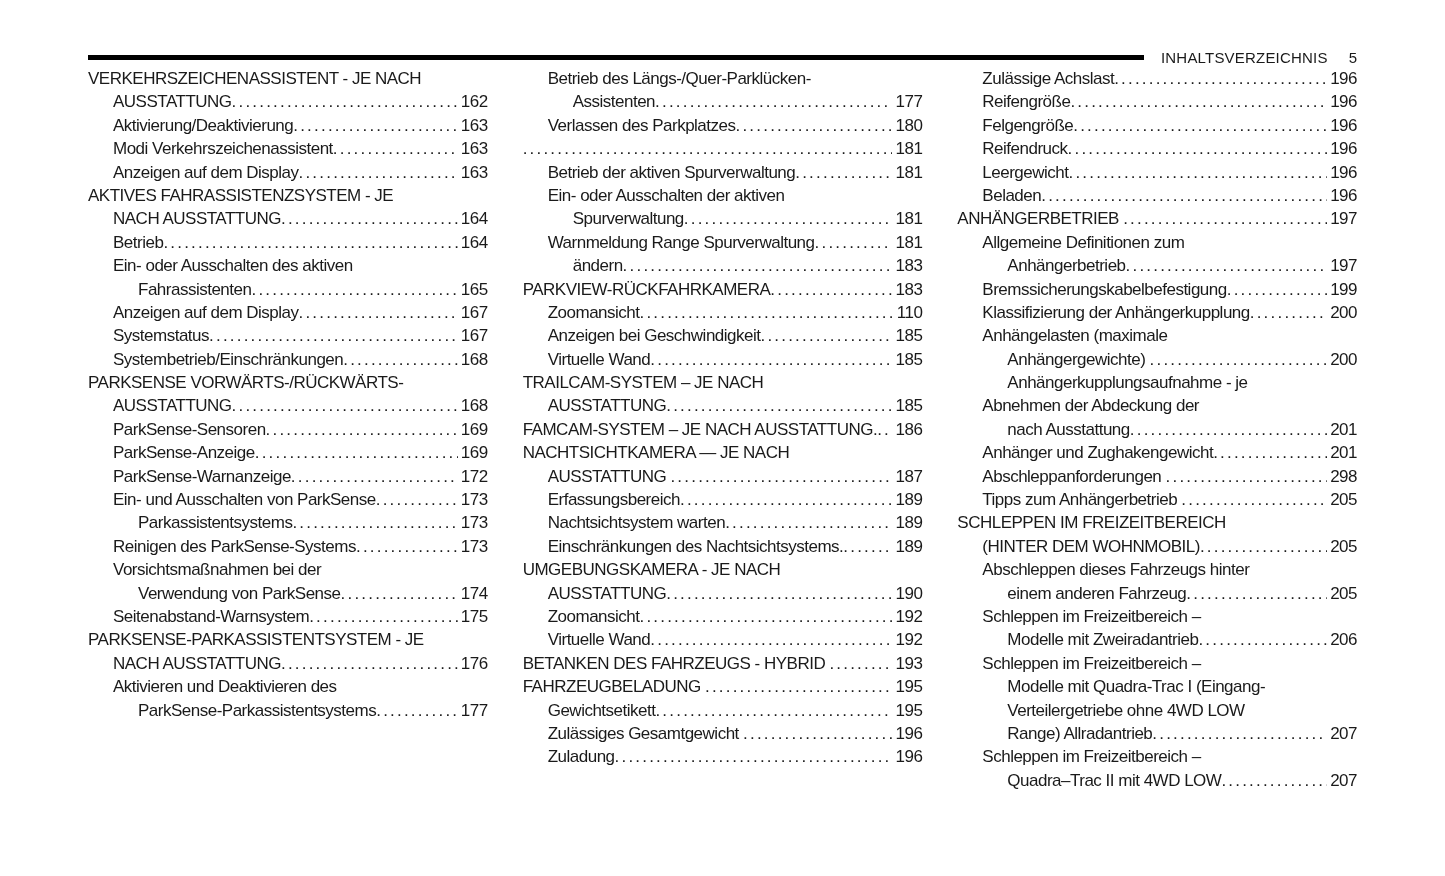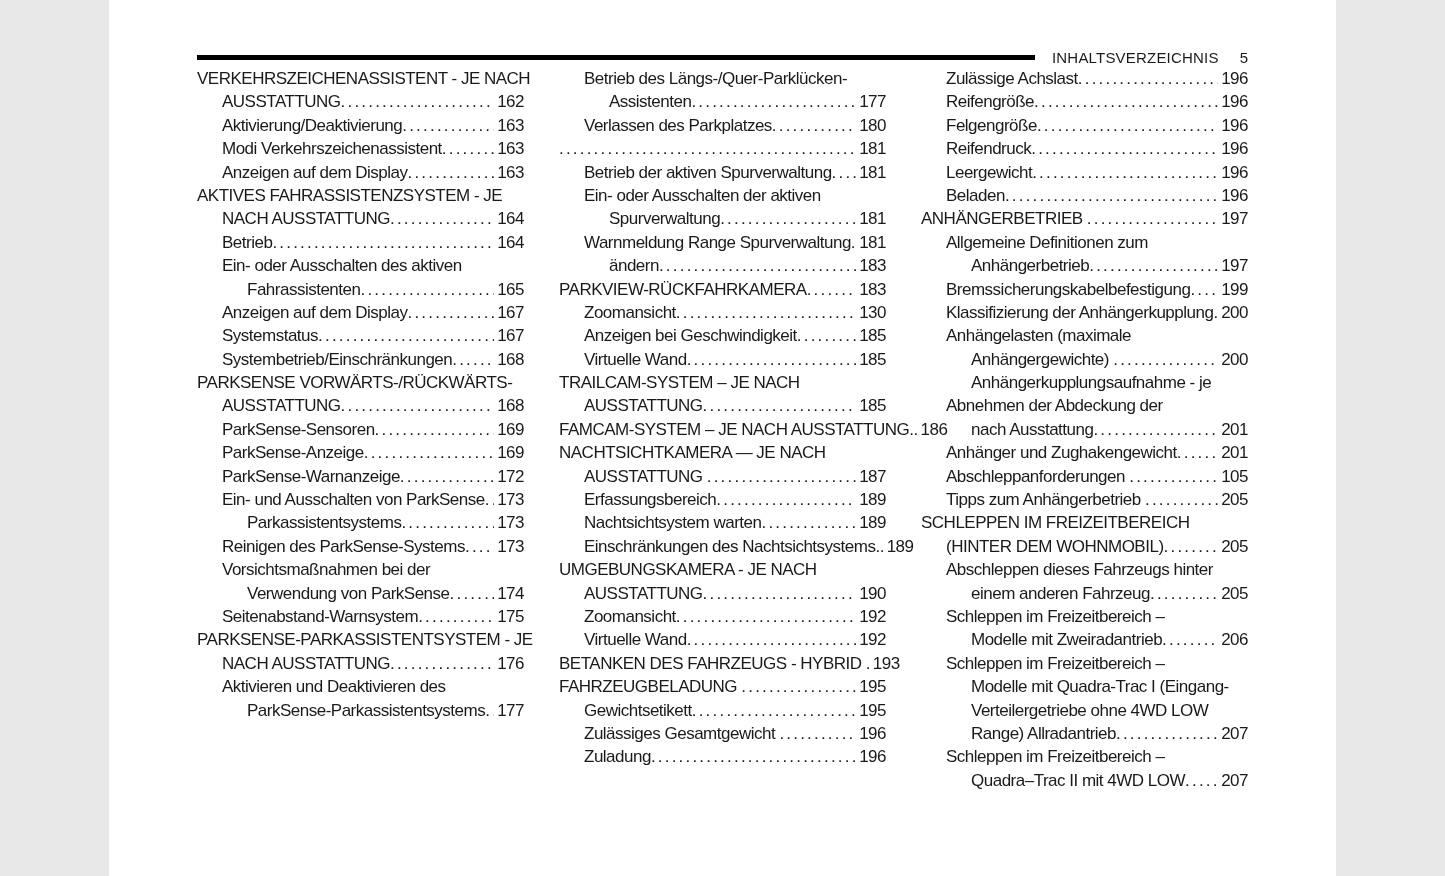--- a/index.html
+++ b/index.html
@@ -1,18 +1,18 @@
 <!DOCTYPE html>
 <html><head>
 <meta charset="utf-8">
 <style>
   html, body { margin: 0; padding: 0; background: #e8e8e8; }
   .page {
     position: relative;
-    width: 1227px;
+    width: 1445px;
     height: 876px;
     margin: 0 auto;
     background: #ffffff;
     box-sizing: border-box;
     padding: 0 88px;
     font-family: "Liberation Sans", sans-serif;
     color: #1a1a1a;
     overflow: hidden;
   }
   .header {
@@ -246,21 +246,21 @@
           <span class="pg">183</span>
         </div>
         <div class="line ind0">
           <span class="t">PARKVIEW-RÜCKFAHRKAMERA</span>
           <span class="dots"></span>
           <span class="pg">183</span>
         </div>
         <div class="line ind1">
           <span class="t">Zoomansicht</span>
           <span class="dots"></span>
-          <span class="pg">130</span>
+          <span class="pg">110</span>
         </div>
         <div class="line ind1">
           <span class="t">Anzeigen bei Geschwindigkeit</span>
           <span class="dots"></span>
           <span class="pg">185</span>
         </div>
         <div class="line ind1">
           <span class="t">Virtuelle Wand</span>
           <span class="dots"></span>
           <span class="pg">185</span>
@@ -419,21 +419,21 @@
           <span class="pg">201</span>
         </div>
         <div class="line ind1">
           <span class="t">Anhänger und Zughakengewicht</span>
           <span class="dots"></span>
           <span class="pg">201</span>
         </div>
         <div class="line ind1">
           <span class="t">Abschleppanforderungen </span>
           <span class="dots"></span>
-          <span class="pg">105</span>
+          <span class="pg">298</span>
         </div>
         <div class="line ind1">
           <span class="t">Tipps zum Anhängerbetrieb </span>
           <span class="dots"></span>
           <span class="pg">205</span>
         </div>
         <div class="line ind0">
           <span class="t">SCHLEPPEN IM FREIZEITBEREICH</span>
         </div>
         <div class="line ind1">

